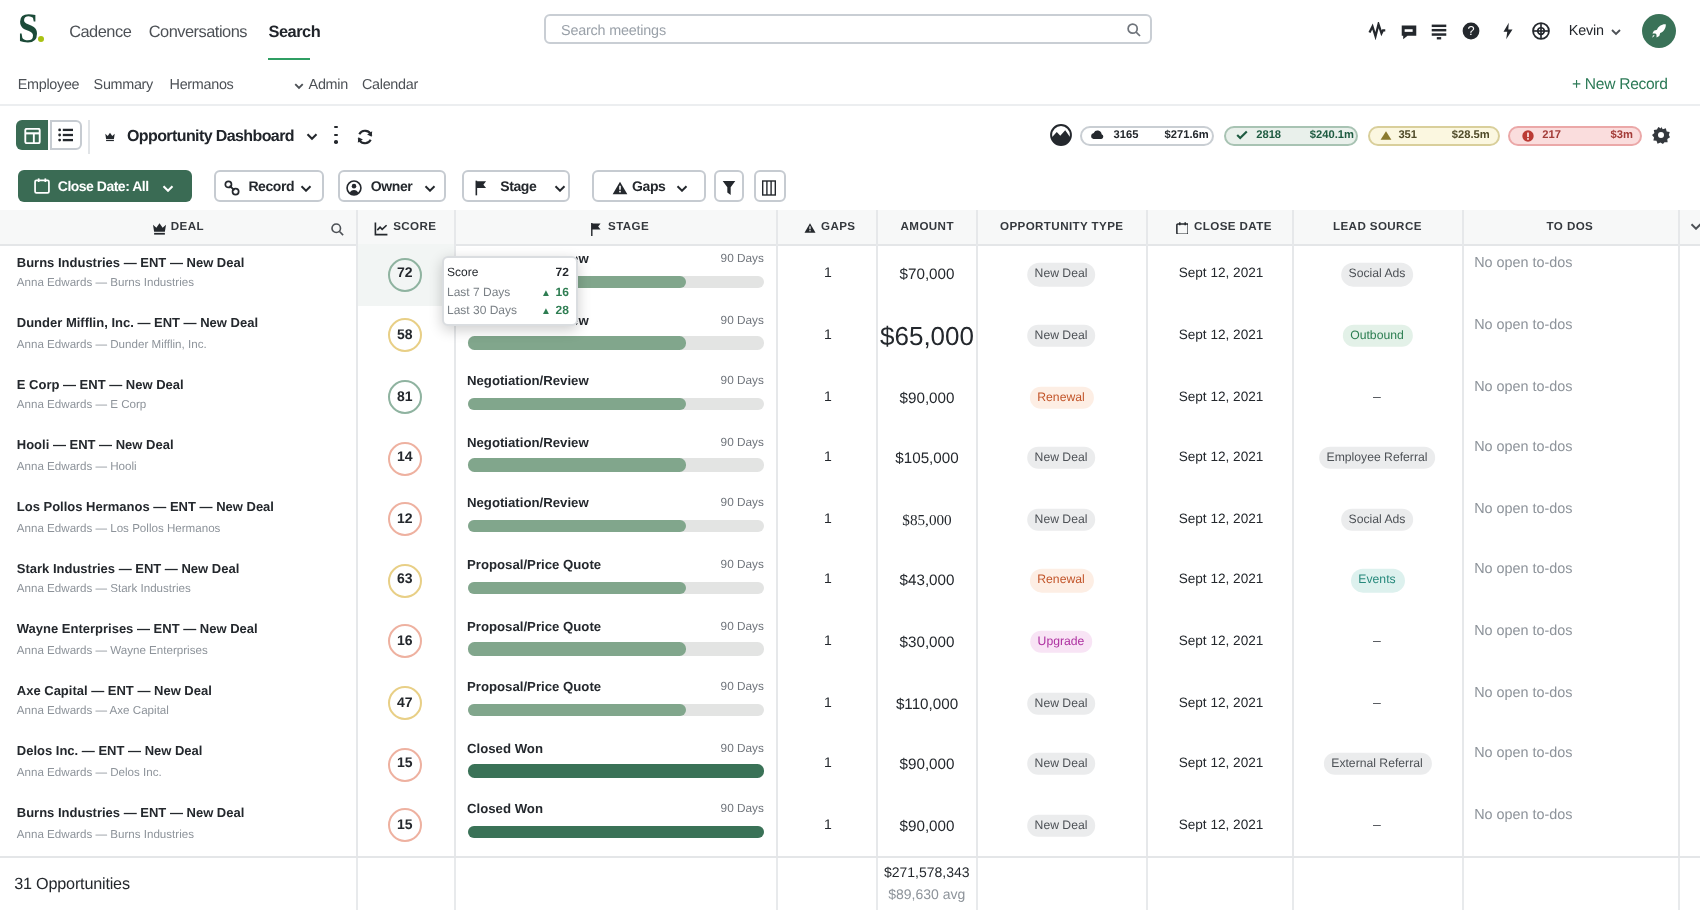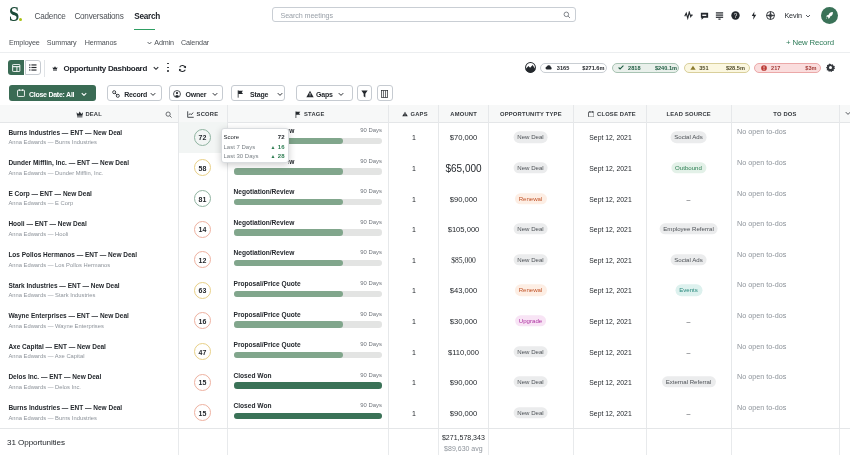--- a/index.html
+++ b/index.html
@@ -285,21 +285,21 @@
 <div class="vc" style="left:8.4px;top:172.8px;font-size:5.8px;color:#8d939a;">Anna Edwards — Dunder Mifflin, Inc.</div>
 <div class="abs" style="left:193.8px;top:159.3px;width:17.2px;height:17.2px;border:1.1px solid #e8cf86;border-radius:50%;box-sizing:border-box;"></div>
 <div class="hc" style="left:202.4px;top:167.9px;font-size:7px;font-weight:bold;color:#24282d;">58</div>
 <div class="abs" style="left:288px;top:156.5px;width:8px;height:9px;overflow:hidden;">
       <div class="stg" style="position:absolute;left:-54.5px;top:4.1px;transform:translateY(-50%);white-space:nowrap;">Negotiation/Review</div>
     </div>
 <div class="vc" style="left:360.3px;top:160.6px;font-size:5.9px;color:#6f747b;">90 Days</div>
 <div class="abs" style="left:233.5px;top:168.1px;width:148.4px;height:6.5px;background:#e3e4e3;border-radius:3.25px;"></div>
 <div class="abs" style="left:233.5px;top:168.1px;width:109.8px;height:6.5px;background:#81a68c;border-radius:3.25px;"></div>
 <div class="hc" style="left:414px;top:167.9px;font-size:7px;color:#24282d;">1</div>
-<div class="hc" style="left:463.5px;top:167.9px;font-size:10px;color:#24282d;text-align:right;">$65,000</div>
+<div class="hc" style="left:463.5px;top:167.9px;font-size:13px;color:#24282d;text-align:right;">$65,000</div>
 <div class="pill" style="left:530.5px;top:167.9px;background:#ebeced;color:#4d5156;">New Deal</div>
 <div class="hc" style="left:610.5px;top:167.9px;font-size:6.8px;color:#24282d;">Sept 12, 2021</div>
 <div class="pill" style="left:688.5px;top:167.9px;background:#e3f1e8;color:#2a7d50;">Outbound</div>
 <div class="vc" style="left:737.1px;top:161.9px;font-size:7.2px;color:#8d939a;">No open to-dos</div>
 <div class="vc" style="left:8.4px;top:192.7px;font-size:6.5px;font-weight:bold;color:#24282d;">E Corp — ENT — New Deal</div>
 <div class="vc" style="left:8.4px;top:203.4px;font-size:5.8px;color:#8d939a;">Anna Edwards — E Corp</div>
 <div class="abs" style="left:193.8px;top:189.9px;width:17.2px;height:17.2px;border:1.1px solid #8fb3a0;border-radius:50%;box-sizing:border-box;"></div>
 <div class="hc" style="left:202.4px;top:198.5px;font-size:7px;font-weight:bold;color:#24282d;">81</div>
 <div class="vc stg" style="left:233.5px;top:191.2px;">Negotiation/Review</div>
 <div class="vc" style="left:360.3px;top:191.2px;font-size:5.9px;color:#6f747b;">90 Days</div>

